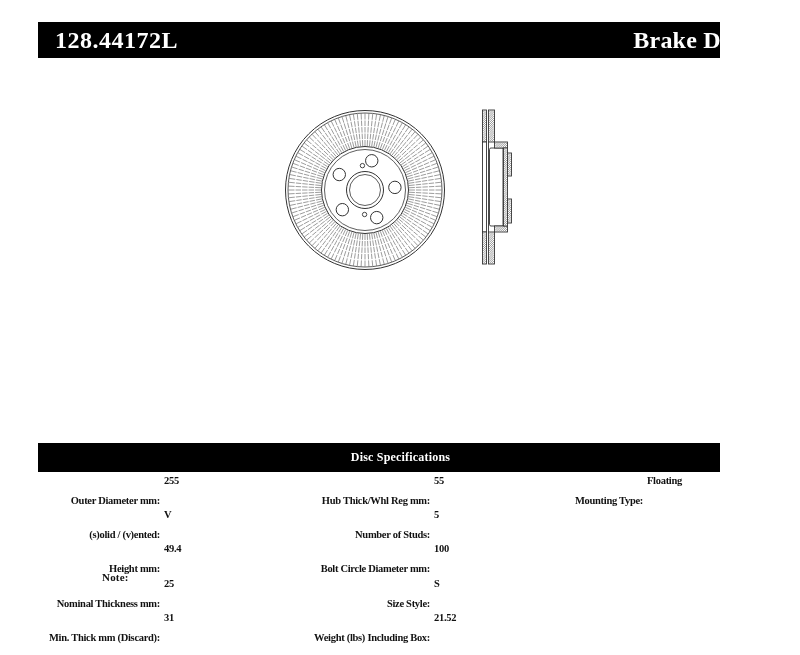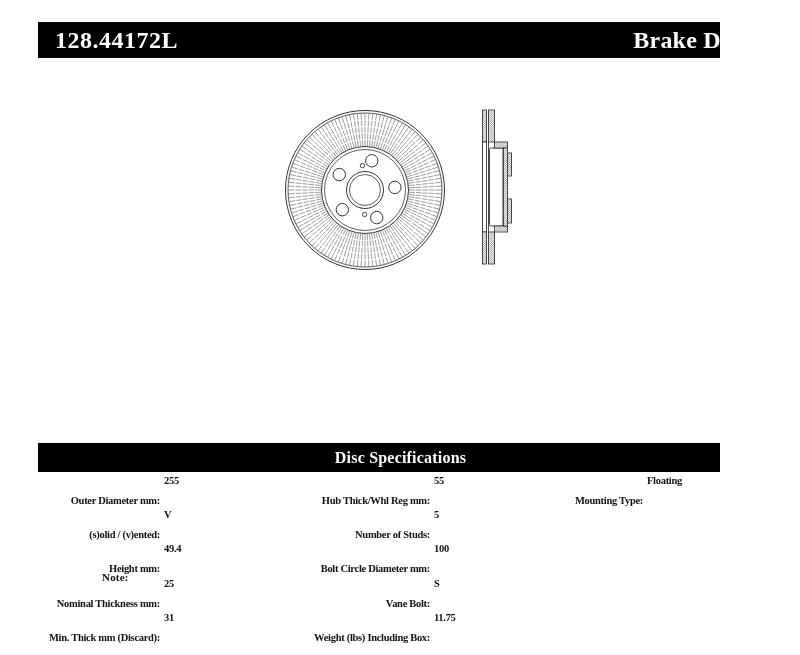--- a/index.html
+++ b/index.html
@@ -17,21 +17,21 @@
     display:flex;align-items:center;justify-content:space-between;
     padding:0 17px;box-sizing:border-box;
   }
   .title-bar .part-no{font-size:24px;font-weight:bold;letter-spacing:0.5px;}
   .title-bar .product{font-size:24px;font-weight:bold;letter-spacing:0.2px;}
   .drawing-svg{position:absolute;left:270px;top:95px;width:250px;height:185px;}
   .spec-bar{
     position:absolute;left:38px;top:443px;width:725px;height:29px;
     background:#000000;color:#ffffff;
     display:flex;align-items:center;justify-content:center;
-    font-size:16px;font-weight:bold;letter-spacing:0.2px;
+    font-size:12px;font-weight:bold;letter-spacing:0.2px;
   }
   .spec-col{
     position:absolute;top:474px;
     font-size:10.5px;font-weight:bold;letter-spacing:-0.3px;
     line-height:14.2px;color:#111111;
   }
   .spec-col .spec-row{display:flex;white-space:nowrap;}
   .spec-col .spec-label{display:inline-block;text-align:right;flex:0 0 auto;margin-top:20px;}
   .spec-col .spec-value{padding-left:4px;}
   .col-1{left:30px;}  .col-1 .spec-label{width:130px;}
@@ -396,26 +396,26 @@
     </div>
     <div class="spec-row">
       <span class="spec-label">Number of Studs:</span>
       <span class="spec-value">5</span>
     </div>
     <div class="spec-row">
       <span class="spec-label">Bolt Circle Diameter mm:</span>
       <span class="spec-value">100</span>
     </div>
     <div class="spec-row">
-      <span class="spec-label">Vane Bolt:</span>
+      <span class="spec-label">Size Style:</span>
       <span class="spec-value">S</span>
     </div>
     <div class="spec-row">
       <span class="spec-label">Weight (lbs) Including Box:</span>
-      <span class="spec-value">11.75</span>
+      <span class="spec-value">21.52</span>
     </div>
   </div>
 
   <div class="spec-col col-3">
     <div class="spec-row">
       <span class="spec-label">Mounting Type:</span>
       <span class="spec-value">Floating</span>
     </div>
   </div>
 

